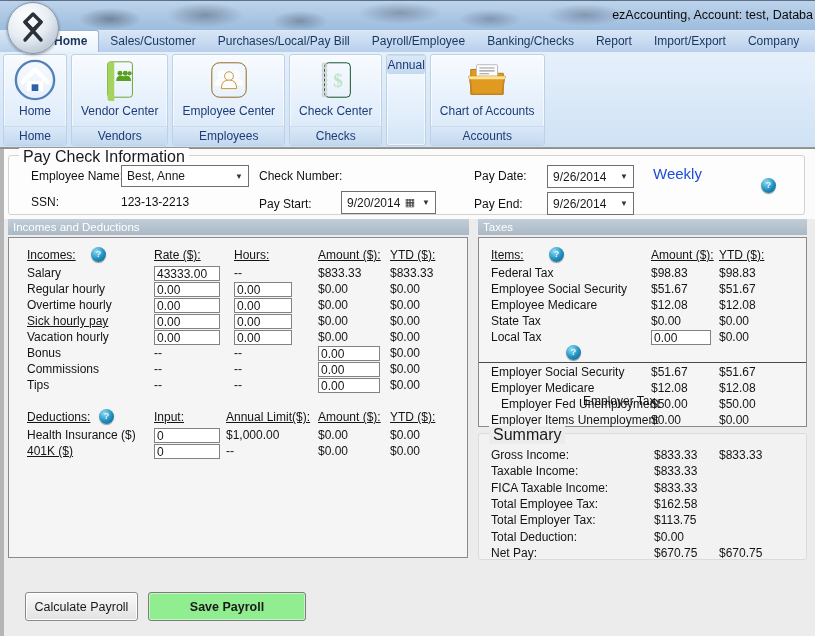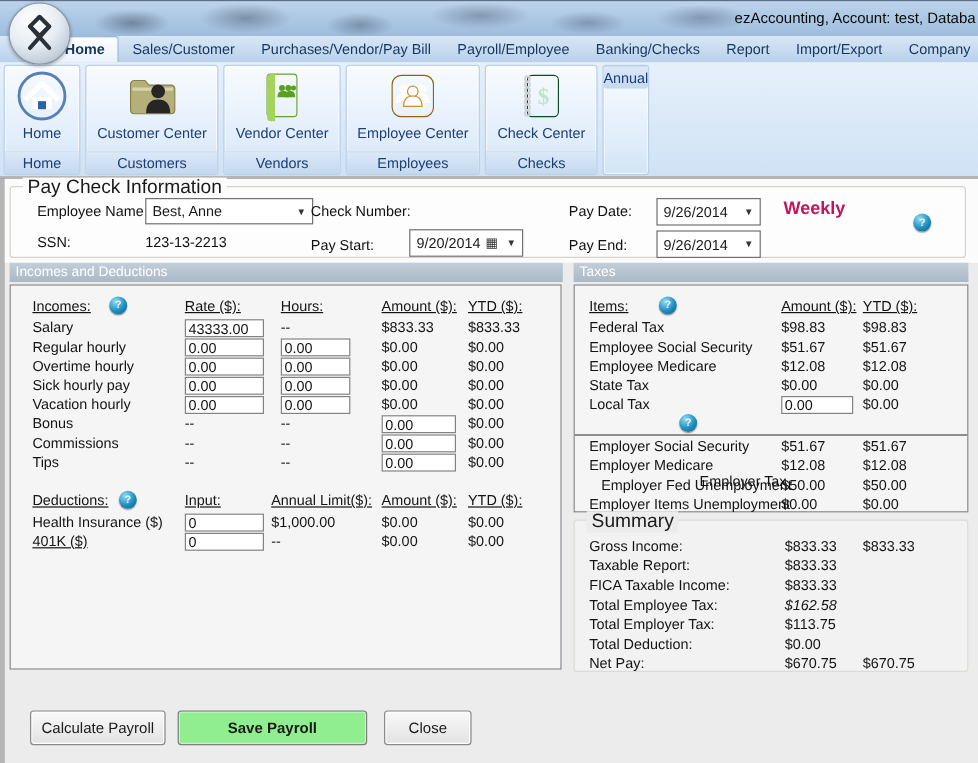--- a/index.html
+++ b/index.html
@@ -54,21 +54,21 @@
   .gbox{position:absolute;box-sizing:border-box;border:1px solid #d5d2ca;border-radius:3px;}
   .gbox .legend{position:absolute;top:-8px;left:10px;padding:0 4px;font-size:16px;}
 
   .paycheck{left:8px;top:6px;width:797px;height:60px;background:#fdfdfd;}
   .paycheck .legend{background:#fdfdfd;}
 
   .flabel{position:absolute;white-space:nowrap;color:#111;}
   .combo{position:absolute;box-sizing:border-box;background:#fff;border:1px solid #707070;
     display:flex;align-items:center;padding-left:5px;cursor:pointer;}
   .combo .arrow{margin-left:auto;padding-right:5px;font-size:8px;color:#333;}
-  .weekly{position:absolute;font-size:15px;font-weight:bold;color:#be185d;}
+  .weekly{position:absolute;font-size:15px;font-weight:normal;color:#1d4ed8;}
 
   .help-ball{position:absolute;width:15px;height:15px;border-radius:50%;box-sizing:border-box;
     background:radial-gradient(circle at 35% 28%, #8edcf4, #1f8dbd 55%, #0b5f8a);
     color:#e8f6ff;font-size:9px;font-weight:bold;text-align:center;line-height:15px;
     box-shadow:0 1px 1px rgba(0,0,0,.4);cursor:pointer;}
 
   
   .sec-hdr{position:absolute;height:16px;line-height:16px;padding-left:5px;box-sizing:border-box;
     background:linear-gradient(#c2ced8,#a9b9c5);color:#fff;font-size:11.5px;}
 
@@ -100,53 +100,41 @@
 <div class="logo">
   <svg width="30" height="34" viewBox="0 0 30 34">
     <path d="M15 3 L23 11 L15 19 L7 11 Z" fill="none" stroke="#2b3138" stroke-width="3.4" stroke-linejoin="round"></path>
     <path d="M7 11 L23 29 M23 11 L7 29" fill="none" stroke="#2b3138" stroke-width="3.4" stroke-linecap="round"></path>
   </svg>
 </div>
 
 <div class="menubar" id="menubar">
     <div class="tab active">Home</div>
     <div class="tab">Sales/Customer</div>
-    <div class="tab">Purchases/Vendor/Pay Bill</div>
+    <div class="tab">Purchases/Local/Pay Bill</div>
     <div class="tab">Payroll/Employee</div>
     <div class="tab">Banking/Checks</div>
     <div class="tab">Report</div>
     <div class="tab">Import/Export</div>
     <div class="tab">Company</div>
   </div>
 
 <div class="ribbon" id="ribbon">
 
 <div class="rgroup">
       <div class="rbtn">
         <svg viewBox="0 0 46 46" class="icon">
       <circle cx="23" cy="23" r="20" fill="url(#gHome)" stroke="#5580b8" stroke-width="2.5"></circle>
       <path d="M10 25 L23 12 L36 25" fill="none" stroke="#fff" stroke-width="4.5" stroke-linecap="round" stroke-linejoin="round"></path>
       <path d="M14.5 24 v10.5 h17 V24" fill="#fff"></path>
       <rect x="19.5" y="27.5" width="7" height="7" fill="#2e62a8"></rect>
     </svg>
         <span class="lbl">Home</span>
       </div>
       <div class="rcap">Home</div>
-    </div>
-    <div class="rgroup">
-      <div class="rbtn">
-        <svg viewBox="0 0 46 46" class="icon">
-      <path d="M4 13 q0-3.5 3.5-3.5 h9 l3.5 4 h19 q3.5 0 3.5 3.5 v18 q0 3.5-3.5 3.5 h-31.5 q-3.5 0-3.5-3.5 Z" fill="#b5b07a" stroke="#85804e"></path>
-      <path d="M5.5 15.5 h35.5 v3 H5.5 Z" fill="#d8d4aa"></path>
-      <circle cx="28" cy="19" r="6" fill="#262626"></circle>
-      <path d="M17.5 38 q0-12 10.5-12 q10.5 0 10.5 12 Z" fill="#262626"></path>
-    </svg>
-        <span class="lbl">Customer Center</span>
-      </div>
-      <div class="rcap">Customers</div>
     </div>
     <div class="rgroup">
       <div class="rbtn">
         <svg viewBox="0 0 46 46" class="icon">
       <path d="M10 7 q0-3 3-3 h20 q3 0 3 3 v31 q0 3-3 3 h-20 q-3 0-3-3 Z" fill="url(#gVen)" stroke="#6ba02c"></path>
       <path d="M10 7 q0-3 3-3 h4 v41 h-4 q-3 0-3-3 Z" fill="#a5d45e"></path>
       <g fill="#57a020">
         <circle cx="23" cy="16" r="2.6"></circle>
             <circle cx="28.5" cy="16" r="2.6"></circle>
             <circle cx="33" cy="16" r="2.2"></circle>
@@ -190,31 +178,44 @@
       </g>
       <text x="25" y="30" font-size="20" font-weight="bold" fill="#bfe4c6" text-anchor="middle" font-family="Liberation Serif, serif">$</text>
     </svg>
         <span class="lbl">Check Center</span>
       </div>
       <div class="rcap">Checks</div>
     </div>
     <div class="rgroup">
       <div class="rcap">Annual</div>
     </div>
+    <div class="rgroup">
+      <div class="rbtn">
+        <svg viewBox="0 0 46 46" class="icon">
+      <path d="M6 12 h13 l3 4 h18 v22 H6 Z" fill="#e09a20" stroke="#b57714"></path>
+      <rect x="12" y="7" width="22" height="13" rx="1" fill="#fdfdfd" stroke="#b9b9b9"></rect>
+      <path d="M15 10.5 h16 M15 13.5 h16 M15 16.5 h10" stroke="#9a9a9a" stroke-width="1.2"></path>
+      <path d="M4 19 h38 l-3.5 19 H7.5 Z" fill="url(#gAcc)" stroke="#c07f1a"></path>
+      <path d="M4 19 h38 l-.6 3.2 H4.6 Z" fill="#fde394"></path>
+    </svg>
+        <span class="lbl">Chart of Accounts</span>
+      </div>
+      <div class="rcap">Accounts</div>
+    </div>
   </div>
 
 <div class="content">
   <div class="left-edge"></div>
   <div class="white-strip"></div>
 
   <div class="gbox paycheck">
     <span class="legend">Pay Check Information</span>
 
     <span class="flabel" style="left:22px;top:13px;">Employee Name:</span>
-    <div class="combo" style="left:112px;top:9px;width:140px;height:22px;">
+    <div class="combo" style="left:112px;top:9px;width:128px;height:22px;">
       <span>Best, Anne</span>
       <span class="arrow">▼</span>
     </div>
 
     <span class="flabel" style="left:22px;top:39px;">SSN:</span>
     <span class="flabel" style="left:112px;top:39px;">123-13-2213</span>
 
     <span class="flabel" style="left:250px;top:13px;">Check Number:</span>
 
     <span class="flabel" style="left:250px;top:41px;">Pay Start:</span>
@@ -267,21 +268,21 @@
         <span class="cell-text" style="left: 381px;">$0.00</span>
       </div>
       <div class="trow" style="top: 60px;">
         <span class="cell-text" style="left: 18px;">Overtime hourly</span>
         <input type="text" class="cell-input" value="0.00" style="width: 66px; left: 145px;">
         <input type="text" class="cell-input" value="0.00" style="width: 58px; left: 225px;">
         <span class="cell-text" style="left: 309px;">$0.00</span>
         <span class="cell-text" style="left: 381px;">$0.00</span>
       </div>
       <div class="trow" style="top: 76px;">
-        <span class="cell-text" style="left: 18px;">Sick hourly pay</span>
+        <span class="cell-text" style="left: 18px; text-decoration: underline;">Sick hourly pay</span>
         <input type="text" class="cell-input" value="0.00" style="width: 66px; left: 145px;">
         <input type="text" class="cell-input" value="0.00" style="width: 58px; left: 225px;">
         <span class="cell-text" style="left: 309px;">$0.00</span>
         <span class="cell-text" style="left: 381px;">$0.00</span>
       </div>
       <div class="trow" style="top: 92px;">
         <span class="cell-text" style="left: 18px;">Vacation hourly</span>
         <input type="text" class="cell-input" value="0.00" style="width: 66px; left: 145px;">
         <input type="text" class="cell-input" value="0.00" style="width: 58px; left: 225px;">
         <span class="cell-text" style="left: 309px;">$0.00</span>
@@ -391,42 +392,41 @@
     </div>
 
   <div class="gbox summary-box" id="summary-box">
     <span class="legend">Summary</span>
   <div class="trow" style="top: 14px;">
         <span class="cell-text" style="left: 12px;">Gross Income:</span>
         <span class="cell-text" style="left: 175px;">$833.33</span>
         <span class="cell-text" style="left: 240px;">$833.33</span>
       </div>
       <div class="trow" style="top: 30.3px;">
-        <span class="cell-text" style="left: 12px;">Taxable Report:</span>
+        <span class="cell-text" style="left: 12px;">Taxable Income:</span>
         <span class="cell-text" style="left: 175px;">$833.33</span>
       </div>
       <div class="trow" style="top: 46.6px;">
         <span class="cell-text" style="left: 12px;">FICA Taxable Income:</span>
         <span class="cell-text" style="left: 175px;">$833.33</span>
       </div>
       <div class="trow" style="top: 62.9px;">
         <span class="cell-text" style="left: 12px;">Total Employee Tax:</span>
-        <span class="cell-text" style="left: 175px; font-style: italic;">$162.58</span>
+        <span class="cell-text" style="left: 175px;">$162.58</span>
       </div>
       <div class="trow" style="top: 79.2px;">
         <span class="cell-text" style="left: 12px;">Total Employer Tax:</span>
         <span class="cell-text" style="left: 175px;">$113.75</span>
       </div>
       <div class="trow" style="top: 95.5px;">
         <span class="cell-text" style="left: 12px;">Total Deduction:</span>
         <span class="cell-text" style="left: 175px;">$0.00</span>
       </div>
       <div class="trow" style="top: 111.8px;">
         <span class="cell-text" style="left: 12px;">Net Pay:</span>
         <span class="cell-text" style="left: 175px;">$670.75</span>
         <span class="cell-text" style="left: 240px;">$670.75</span>
       </div>
     </div>
 
   <div class="btn" style="left:25px;top:443px;width:113px;">Calculate Payroll</div>
   <div class="btn green" style="left:148px;top:443px;width:158px;">Save Payroll</div>
-  <div class="btn" style="left:320px;top:443px;width:73px;">Close</div>
 </div>
 
 </body></html>

